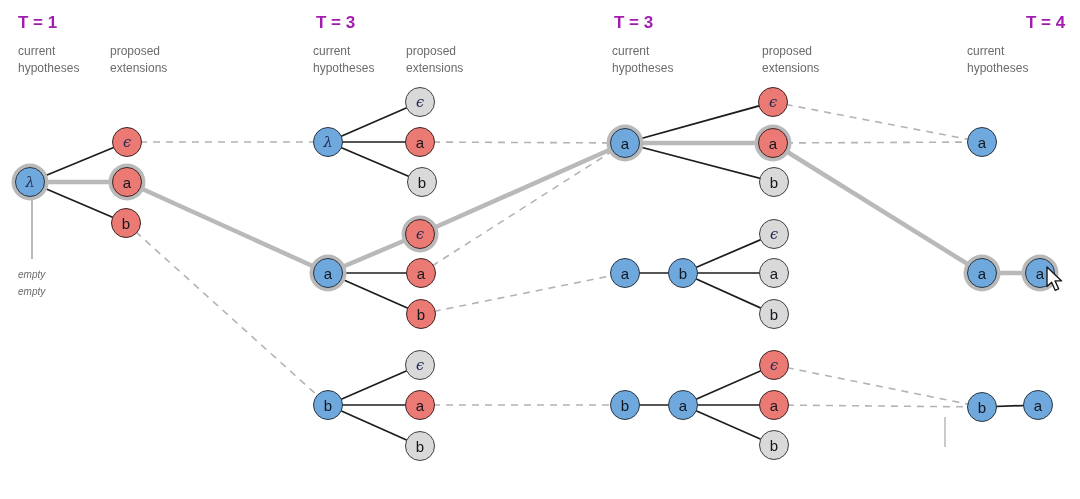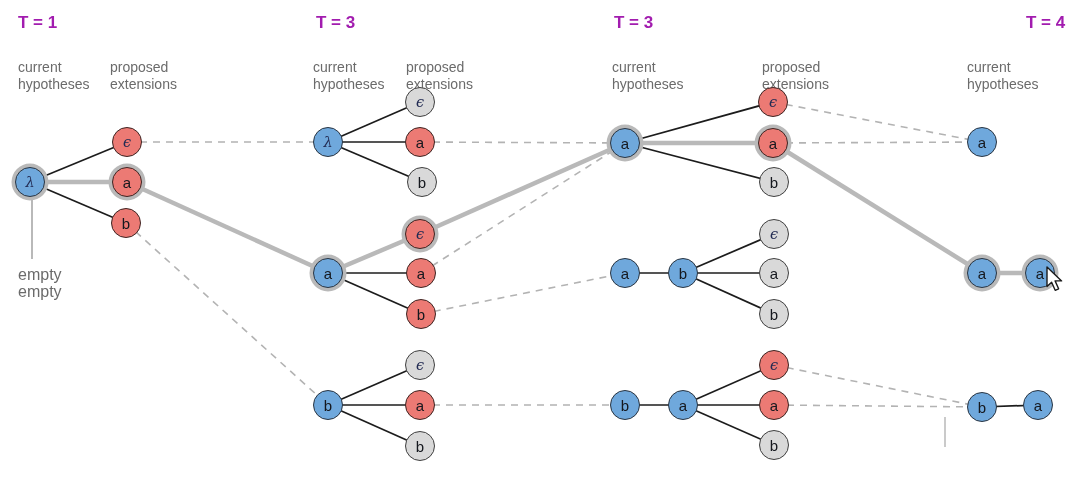--- a/index.html
+++ b/index.html
@@ -6,37 +6,37 @@
   .canvas{
     position:relative;width:1080px;height:499px;background:#ffffff;overflow:hidden;
     font-family:"Liberation Sans", sans-serif;
   }
   svg.edge-layer{position:absolute;left:0;top:0;z-index:1;}
   .hdr-title{
     position:absolute;z-index:3;font-size:17px;font-weight:bold;color:#a21caf;
     white-space:nowrap;
   }
   .hdr-label{
-    position:absolute;z-index:3;font-size:14px;line-height:17px;color:#6b6b6b;
+    position:absolute;z-index:3;font-size:12px;line-height:17px;color:#6b6b6b;
     white-space:nowrap;
-    margin-top:16px;
   }
   .node{
     position:absolute;z-index:4;width:30px;height:30px;border-radius:50%;
     box-sizing:border-box;display:flex;align-items:center;justify-content:center;
     transform:translate(-50%,-50%);font-size:15px;color:#15181e;
   }
   .node.blue{background:#6fa8dc;border:1.7px solid #2a3542;}
   .node.red {background:#ec7a74;border:1.7px solid #3d2523;}
   .node.gray{background:#d9d9d9;border:1.7px solid #404040;}
   .node.ring{box-shadow:0 0 0 3.5px #b9b9b9;}
   .node .mathsym{font-family:"DejaVu Serif", serif;font-style:italic;color:#232c54;font-size:14.5px;}
   .annot{
-    position:absolute;z-index:3;font-size:16px;line-height:17px;color:#6b6b6b;
+    position:absolute;z-index:3;font-size:10px;line-height:17px;color:#6b6b6b;
     white-space:nowrap;
+    font-style:italic;
   }
   .annot.dark{color:#4a4a4a;}
   .watermark{
     position:absolute;z-index:2;font-size:14px;color:#c9d3e7;white-space:nowrap;
   }
   .cursor{position:absolute;z-index:6;}
 </style>
 </head>
 <body>
 

